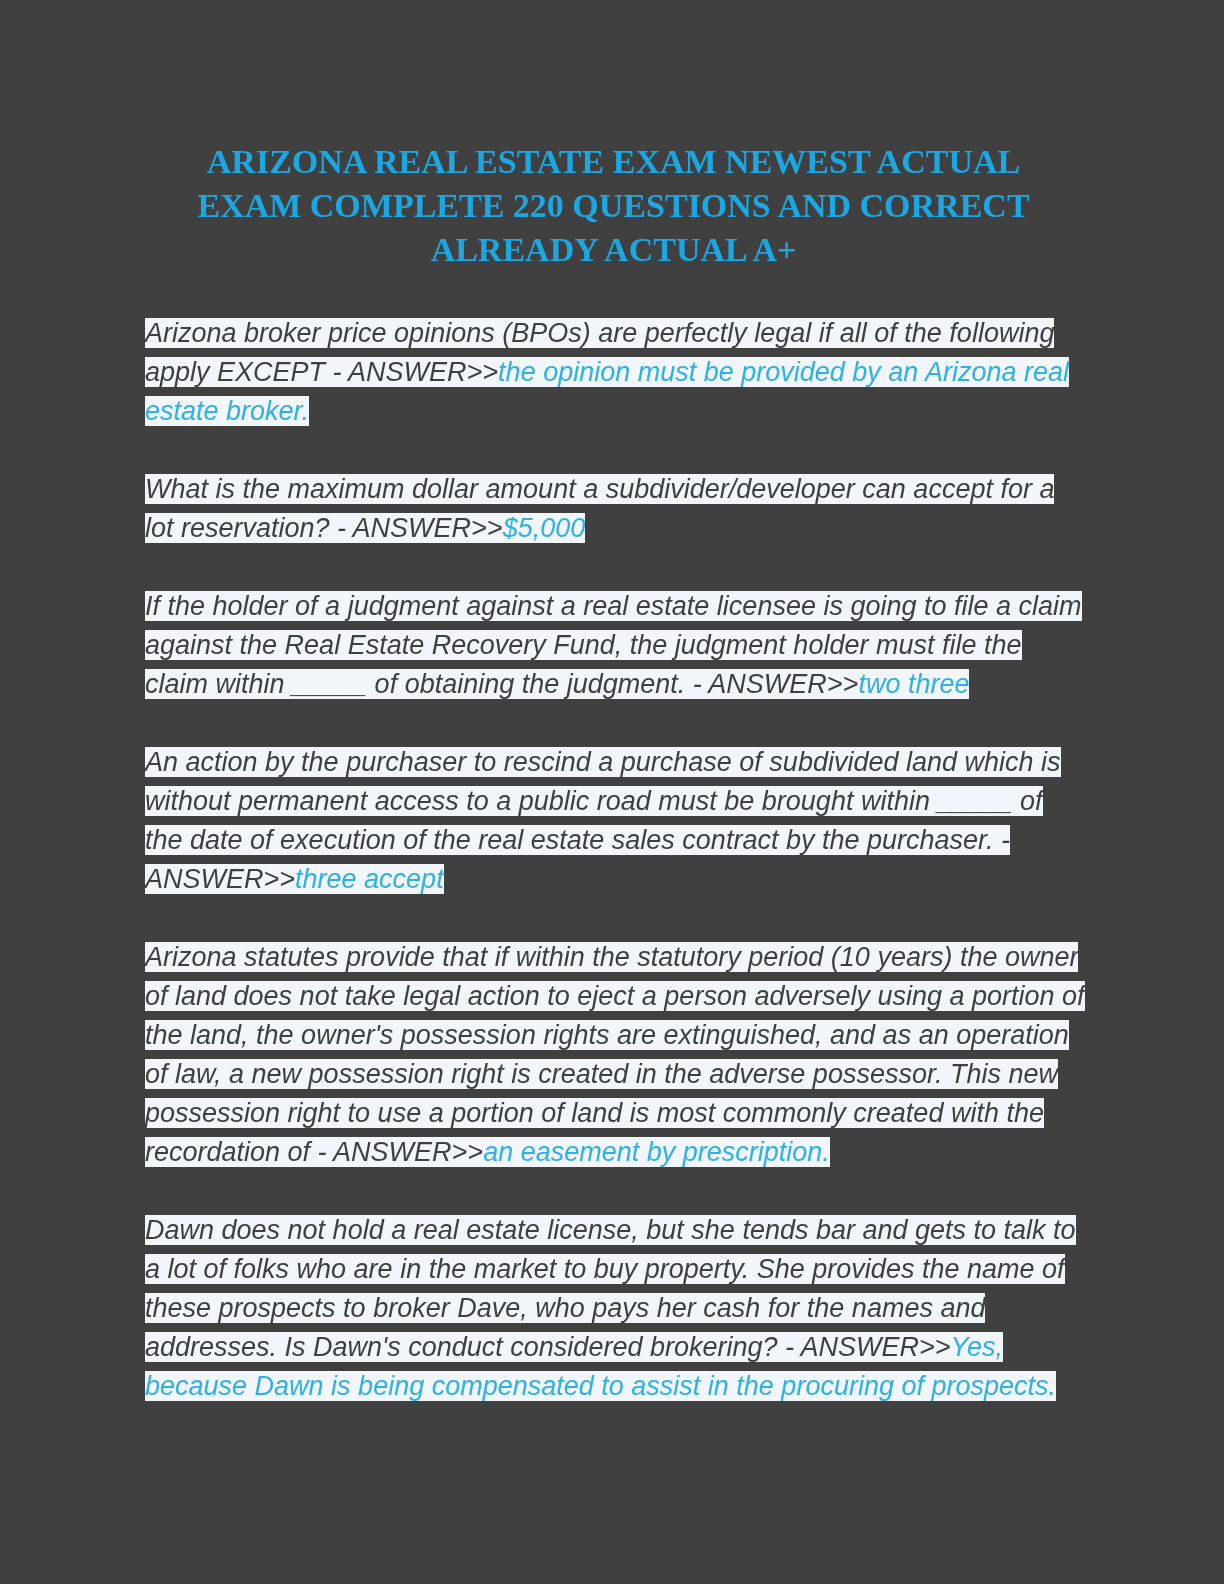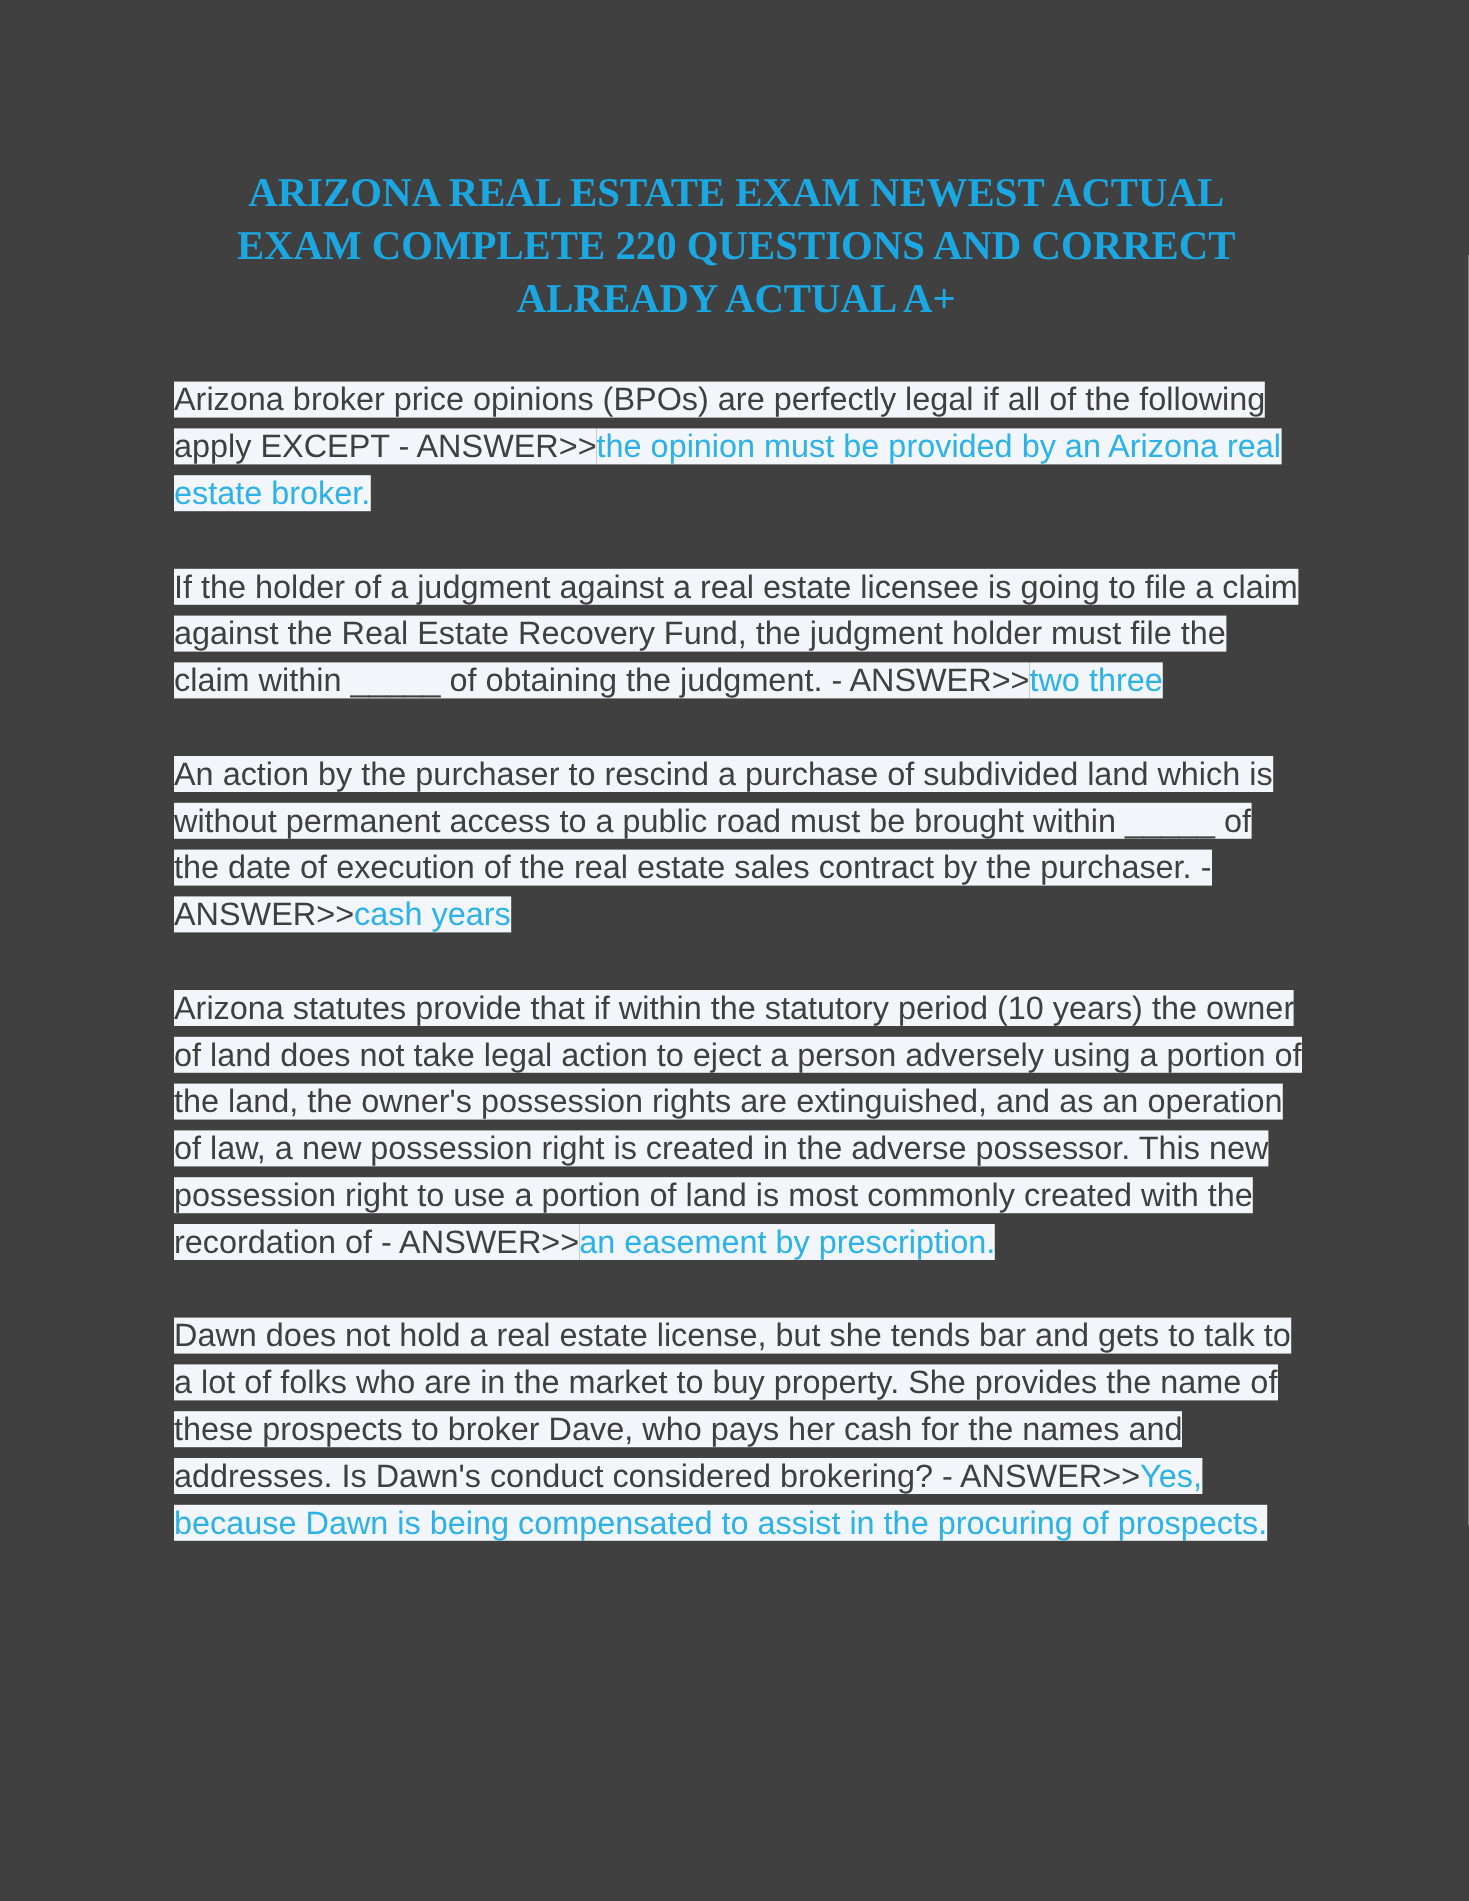--- a/index.html
+++ b/index.html
@@ -37,38 +37,40 @@
     font-size: 27px;
     line-height: 39px;
     color: #3f3f3f;
   }
   p.qa:last-child {
     margin-bottom: 0;
   }
   .hl {
     background: #f2f5f9;
     box-decoration-break: clone;
+    font-style: italic;
     -webkit-box-decoration-break: clone;
   }
   .q {
     color: #3f3f3f;
   }
   .a {
     color: #2cb1e9;
   }
 </style>
 </head>
 <body>
 
 <div class="page">
   <h1 class="doc-title">
       <span class="title-line">ARIZONA REAL ESTATE EXAM NEWEST ACTUAL</span>
       <span class="title-line">EXAM COMPLETE 220 QUESTIONS AND CORRECT</span>
       <span class="title-line">ALREADY ACTUAL A+</span>
     </h1>
   <div class="qa-list">
       <p class="qa"><span class="q hl">Arizona broker price opinions (BPOs) are perfectly legal if all of the following apply EXCEPT - ANSWER&gt;&gt;</span><span class="a hl">the opinion must be provided by an Arizona real estate broker.</span></p>
+      <p class="qa"><span class="q hl">What is the maximum dollar amount a subdivider/developer can accept for a lot reservation? - ANSWER&gt;&gt;</span><span class="a hl">$5,000</span></p>
       <p class="qa"><span class="q hl">If the holder of a judgment against a real estate licensee is going to file a claim against the Real Estate Recovery Fund, the judgment holder must file the claim within _____ of obtaining the judgment. - ANSWER&gt;&gt;</span><span class="a hl">two three</span></p>
-      <p class="qa"><span class="q hl">An action by the purchaser to rescind a purchase of subdivided land which is without permanent access to a public road must be brought within _____ of the date of execution of the real estate sales contract by the purchaser. - ANSWER&gt;&gt;</span><span class="a hl">cash years</span></p>
+      <p class="qa"><span class="q hl">An action by the purchaser to rescind a purchase of subdivided land which is without permanent access to a public road must be brought within _____ of the date of execution of the real estate sales contract by the purchaser. - ANSWER&gt;&gt;</span><span class="a hl">three accept</span></p>
       <p class="qa"><span class="q hl">Arizona statutes provide that if within the statutory period (10 years) the owner of land does not take legal action to eject a person adversely using a portion of the land, the owner's possession rights are extinguished, and as an operation of law, a new possession right is created in the adverse possessor. This new possession right to use a portion of land is most commonly created with the recordation of - ANSWER&gt;&gt;</span><span class="a hl">an easement by prescription.</span></p>
       <p class="qa"><span class="q hl">Dawn does not hold a real estate license, but she tends bar and gets to talk to a lot of folks who are in the market to buy property. She provides the name of these prospects to broker Dave, who pays her cash for the names and addresses. Is Dawn's conduct considered brokering? - ANSWER&gt;&gt;</span><span class="a hl">Yes, because Dawn is being compensated to assist in the procuring of prospects.</span></p>
     </div>
 </div>
 
 </body></html>

